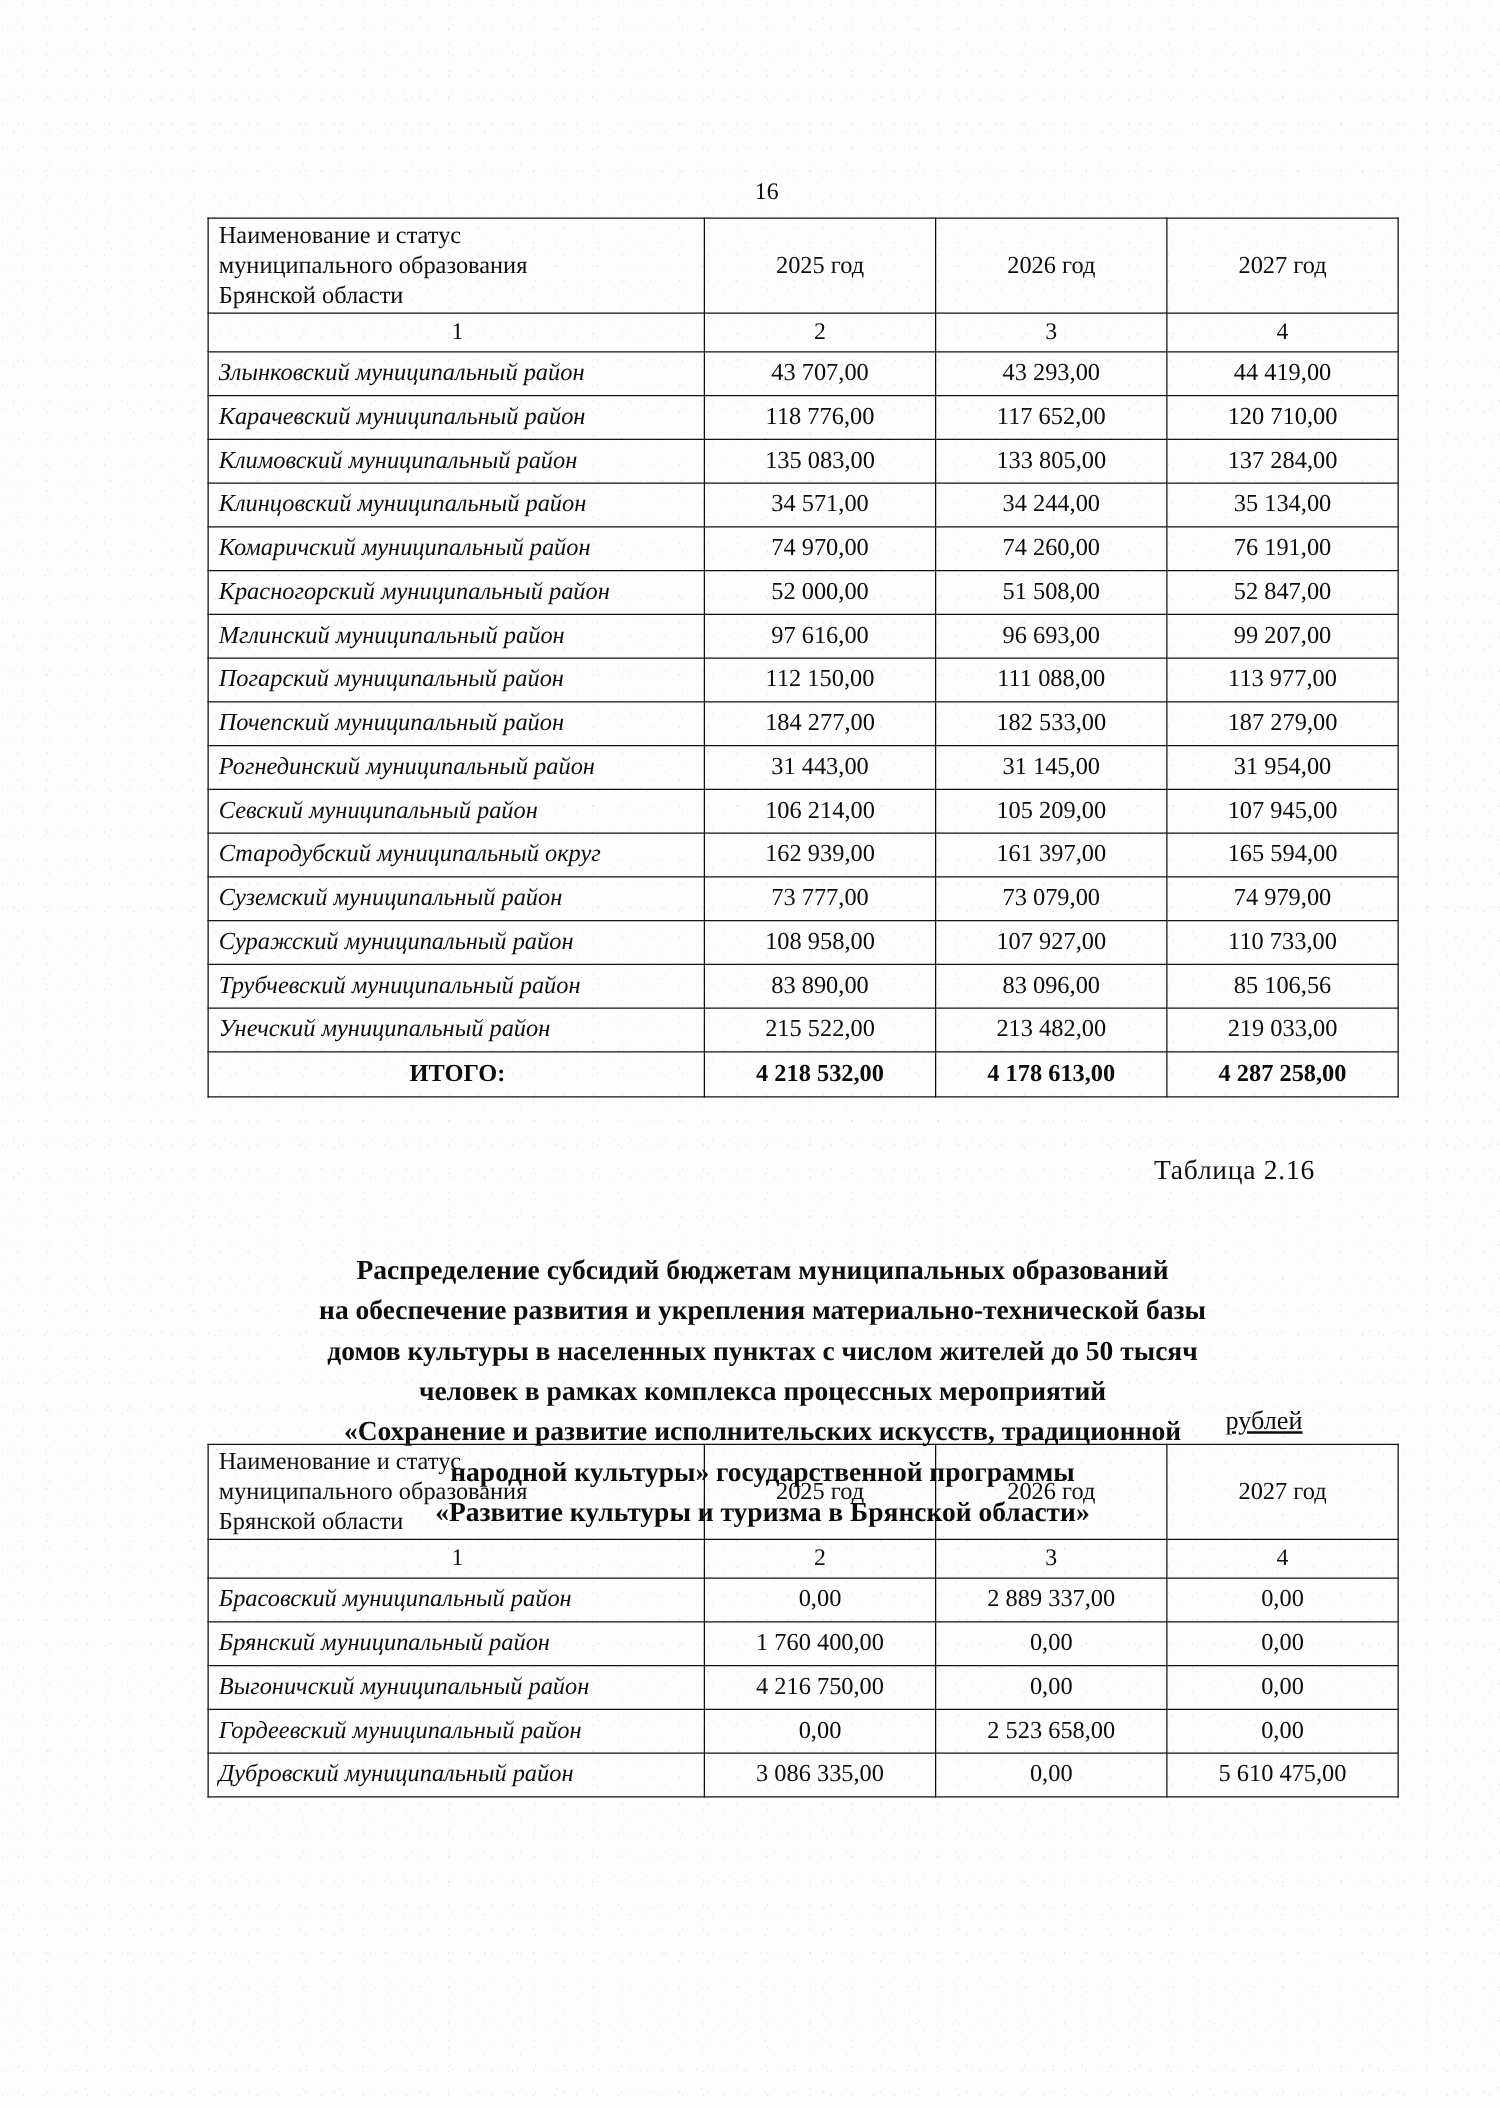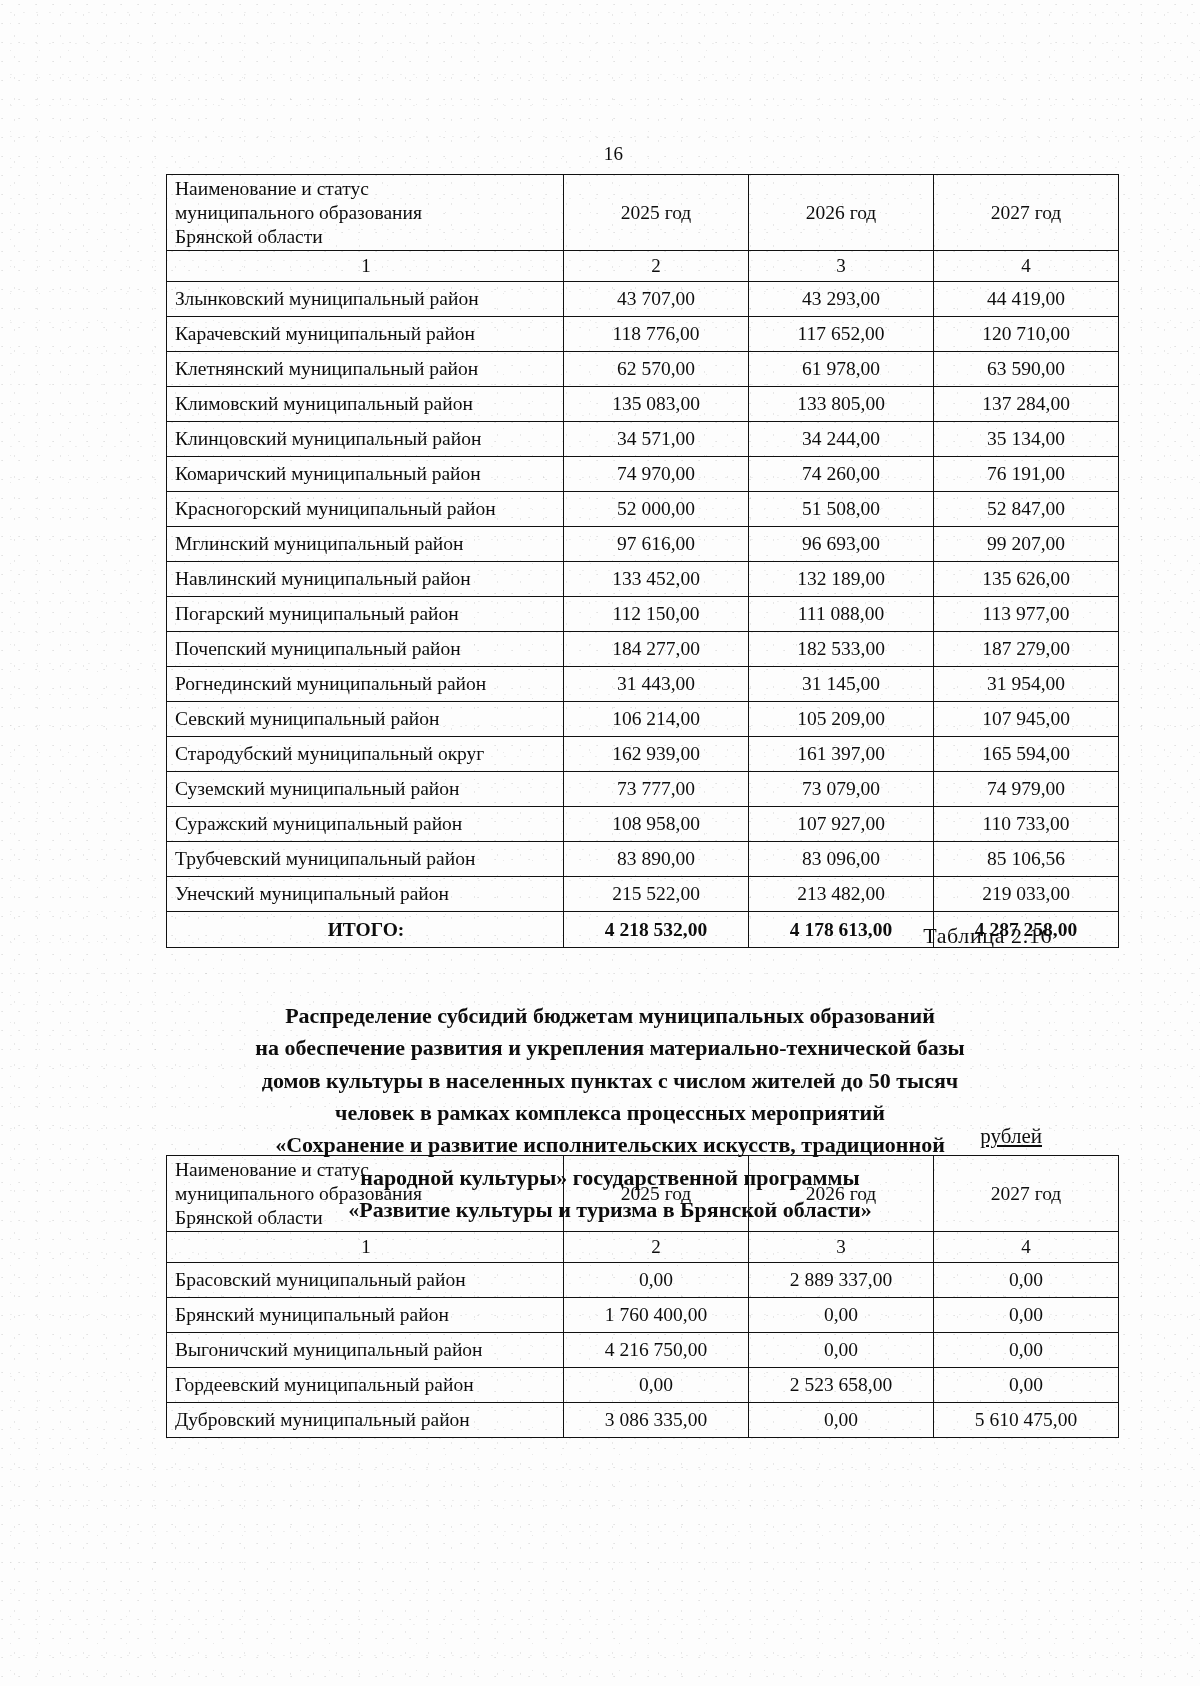--- a/index.html
+++ b/index.html
@@ -65,21 +65,21 @@
     padding-top: 8px;
     padding-bottom: 8px;
     font-size: 19.5px;
   }
   .numrow td {
     text-align: center;
     height: 26px;
     font-size: 19px;
   }
   .datarow td { height: 30px; }
-  .datarow .c-name { text-align: left; }
+  .datarow .c-name { text-align: left; font-style: italic; }
   .datarow .c-y { text-align: center; }
   .totalrow td {
     font-weight: bold;
     height: 31px;
   }
   .totalrow .c-name { text-align: center; }
 
   
   #table-one { left: 166px; top: 174px; width: 904px; }
   
@@ -147,26 +147,20 @@
         <td class="c-y">43 293,00</td>
         <td class="c-y">44 419,00</td>
       </tr>
       <tr class="datarow">
         <td class="c-name">Карачевский муниципальный район</td>
         <td class="c-y">118 776,00</td>
         <td class="c-y">117 652,00</td>
         <td class="c-y">120 710,00</td>
       </tr>
       <tr class="datarow">
-        <td class="c-name">Клетнянский муниципальный район</td>
-        <td class="c-y">62 570,00</td>
-        <td class="c-y">61 978,00</td>
-        <td class="c-y">63 590,00</td>
-      </tr>
-      <tr class="datarow">
         <td class="c-name">Климовский муниципальный район</td>
         <td class="c-y">135 083,00</td>
         <td class="c-y">133 805,00</td>
         <td class="c-y">137 284,00</td>
       </tr>
       <tr class="datarow">
         <td class="c-name">Клинцовский муниципальный район</td>
         <td class="c-y">34 571,00</td>
         <td class="c-y">34 244,00</td>
         <td class="c-y">35 134,00</td>
@@ -181,26 +175,20 @@
         <td class="c-name">Красногорский муниципальный район</td>
         <td class="c-y">52 000,00</td>
         <td class="c-y">51 508,00</td>
         <td class="c-y">52 847,00</td>
       </tr>
       <tr class="datarow">
         <td class="c-name">Мглинский муниципальный район</td>
         <td class="c-y">97 616,00</td>
         <td class="c-y">96 693,00</td>
         <td class="c-y">99 207,00</td>
-      </tr>
-      <tr class="datarow">
-        <td class="c-name">Навлинский муниципальный район</td>
-        <td class="c-y">133 452,00</td>
-        <td class="c-y">132 189,00</td>
-        <td class="c-y">135 626,00</td>
       </tr>
       <tr class="datarow">
         <td class="c-name">Погарский муниципальный район</td>
         <td class="c-y">112 150,00</td>
         <td class="c-y">111 088,00</td>
         <td class="c-y">113 977,00</td>
       </tr>
       <tr class="datarow">
         <td class="c-name">Почепский муниципальный район</td>
         <td class="c-y">184 277,00</td>

